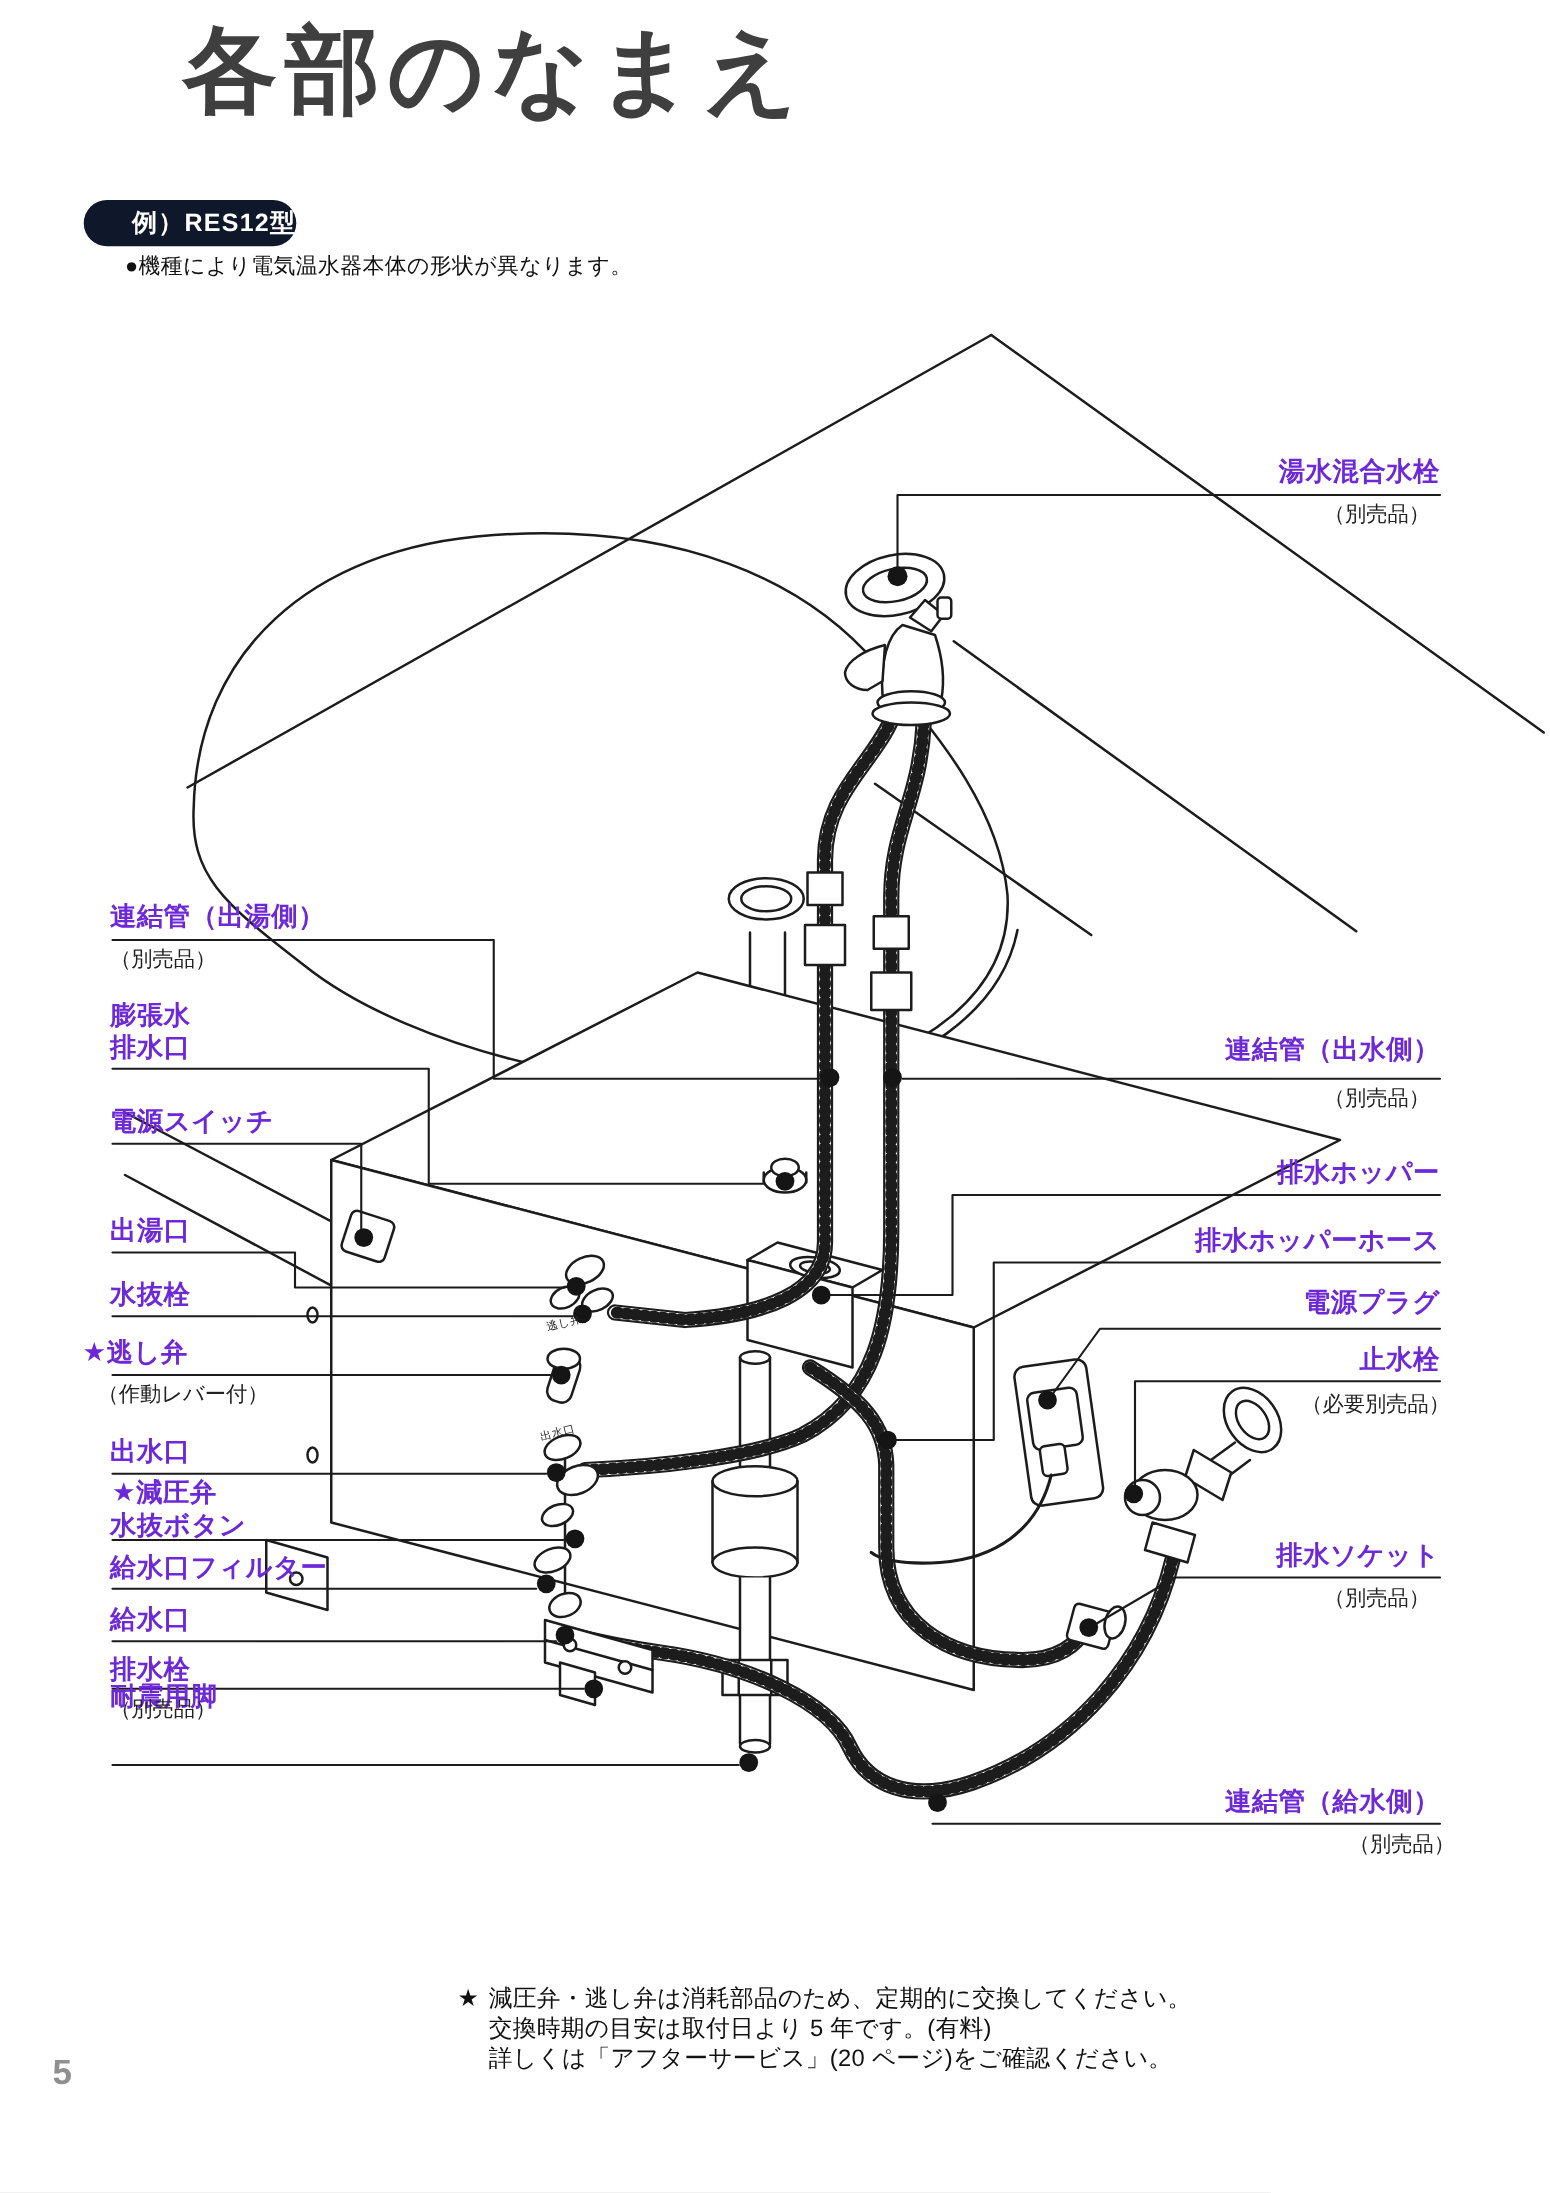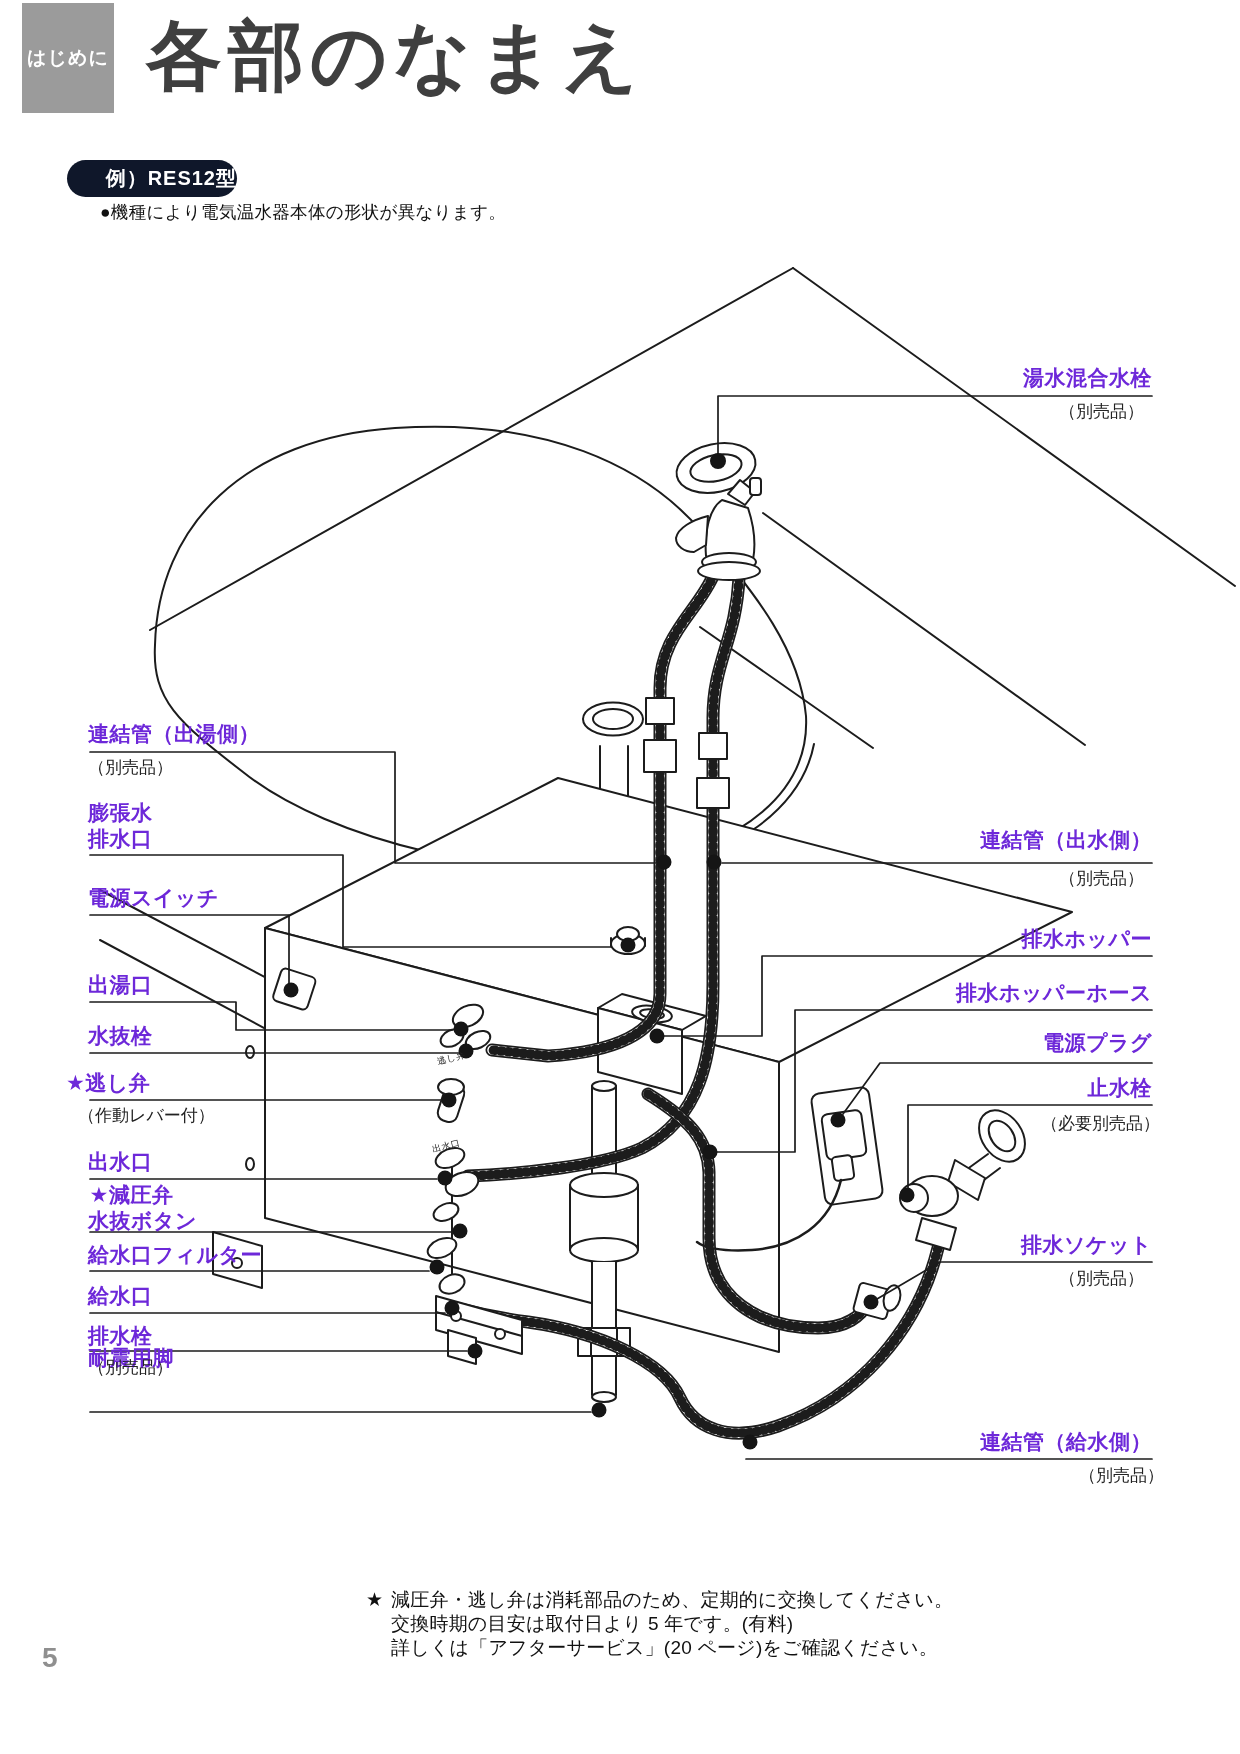--- a/index.html
+++ b/index.html
@@ -17,21 +17,21 @@
   .page-title{
     position:absolute;left:146px;top:0px;height:114px;display:flex;align-items:center;
     font-size:76px;font-weight:700;color:#3f3f3f;letter-spacing:6px;white-space:nowrap;
   }
   .example-badge{
     position:absolute;left:67px;top:160px;width:170px;height:37px;
     background:#0f172a;border-radius:19px;display:flex;align-items:center;justify-content:flex-end;
   }
   .example-badge span{color:#ffffff;font-size:20px;font-weight:700;letter-spacing:1px;}
   .model-note{
-    position:absolute;left:100px;top:200px;font-size:17.5px;color:#111;letter-spacing:0.3px;
+    position:absolute;left:100px;top:200px;font-size:17.5px;color:#111;letter-spacing:0.3px;font-family:Liberation Mono, monospace;
   }
   .diagram{position:absolute;left:0;top:0;width:1240px;height:1754px;}
   .diagram svg{position:absolute;left:0;top:0;}
   .part-label{position:absolute;white-space:nowrap;line-height:24px;}
   .part-label .main{font-size:21px;font-weight:600;letter-spacing:0.5px;color:#6d28d9;display:block;}
   .part-label .sub{font-size:17px;font-weight:400;color:#222;display:block;}
   .left-col{left:88px;text-align:center;}
   .right-col{right:88px;text-align:right;}
   .two-line .main{line-height:26px;}
   .unit-marking{
@@ -44,23 +44,20 @@
   .footnote .lines div{line-height:24px;letter-spacing:0.2px;}
   .page-number{
     position:absolute;left:42px;top:1642px;font-size:28px;font-weight:700;color:#8f8f8f;
   }
 </style>
 </head>
 <body>
 
 <div class="page">
 
-  <div class="section-tab">
-    <span>はじめに</span>
-  </div>
   <div class="page-title">各部のなまえ</div>
 
   <div class="example-badge">
     <span>例）RES12型</span>
   </div>
   <div class="model-note">●機種により電気温水器本体の形状が異なります。</div>
 
   <div class="diagram">
 
     <svg width="1240" height="1754" viewBox="0 0 1240 1754">

